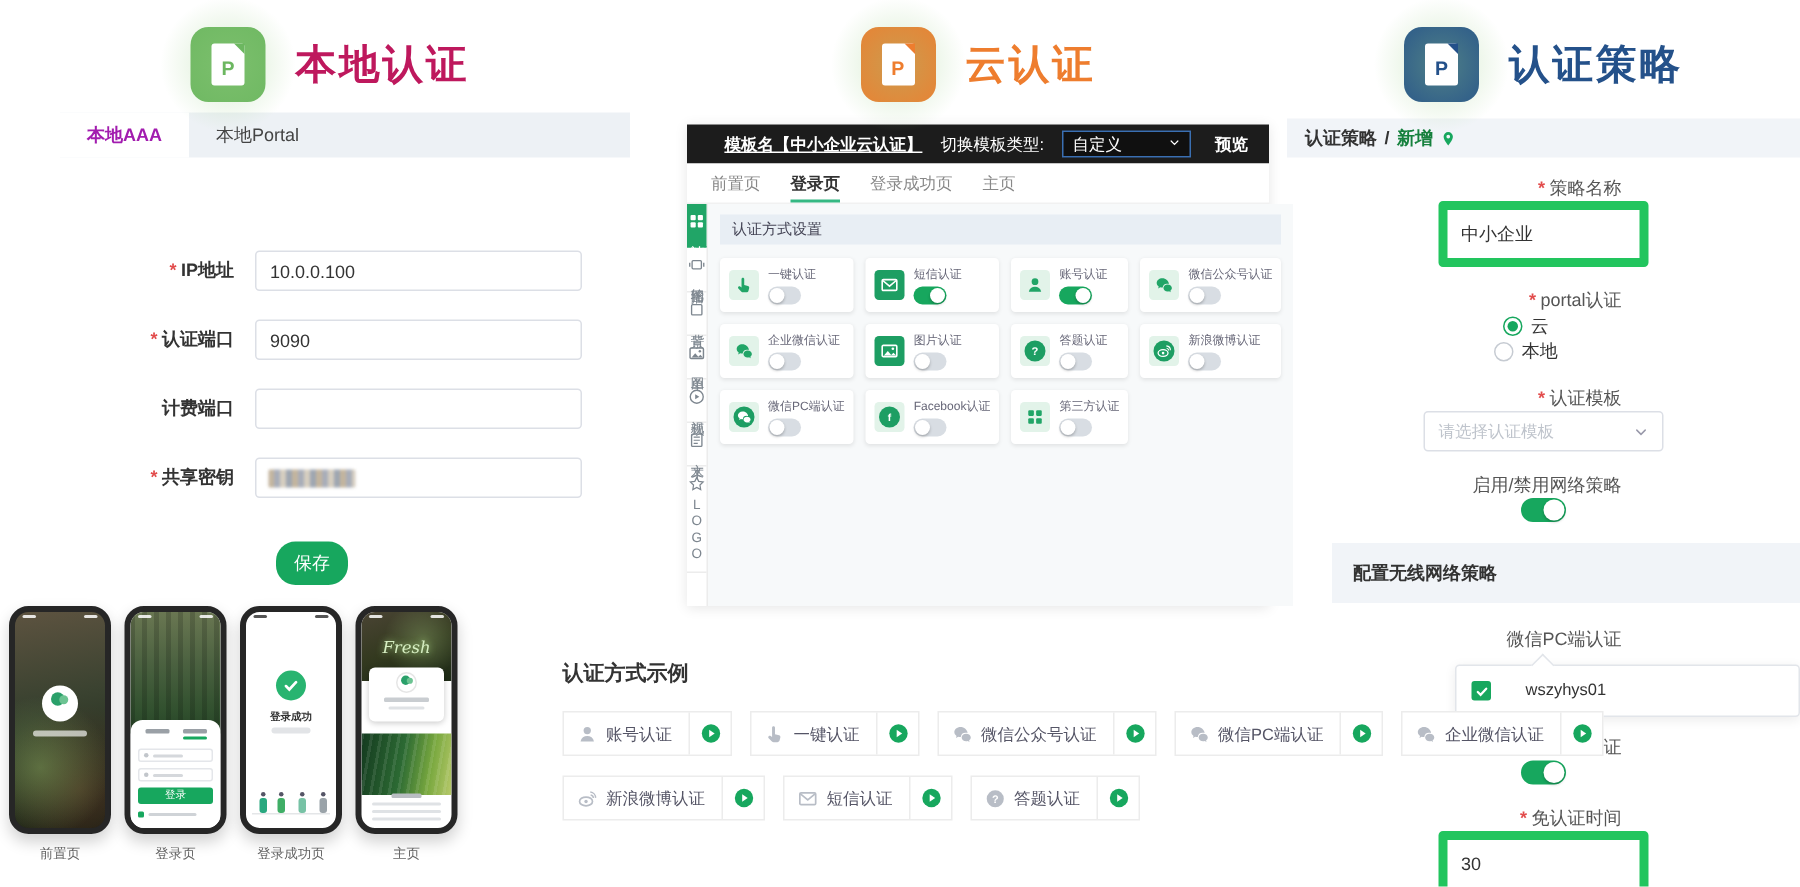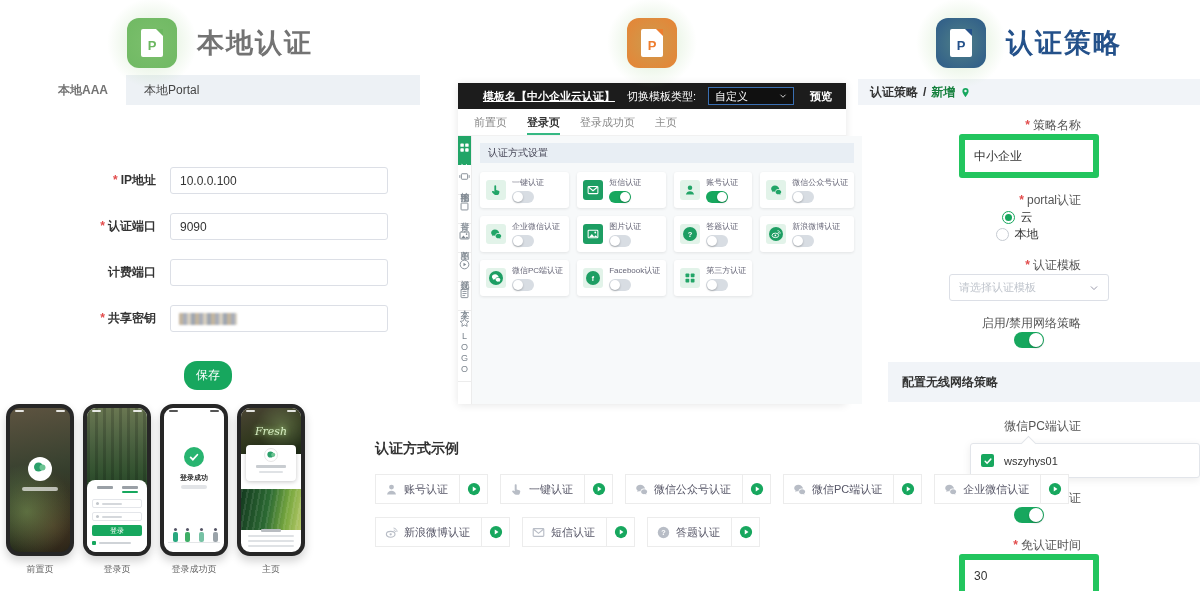--- a/index.html
+++ b/index.html
@@ -19,21 +19,21 @@
               display:flex; align-items:flex-end; justify-content:center; }
   .hero-doc::after { content:''; position:absolute; top:0; right:0;
               border-top:7px solid var(--bg); border-left:7px solid transparent; }
   .hero-doc .ltr { font-weight:bold; font-size:13px; color:var(--bg); line-height:1; margin-bottom:5px; }
   .hero-title { font-size:27px; font-weight:bold; letter-spacing:2px; }
 
   
   .col-local { position:absolute; left:0; top:0; width:440px; }
   .local-tabbar { margin:0 20px 0 40px; height:30px; background:#edf1f5; display:flex; align-items:stretch; }
   .ltab { padding:0 18px; display:flex; align-items:center; font-size:12px; color:#444; cursor:pointer; }
-  .ltab.active { background:#fff; font-weight:bold; color:#737373; }
+  .ltab.active { background:#fff; font-weight:bold; color:#a21caf; }
   .local-form { margin-top:62px; }
   .frow { display:flex; align-items:center; margin-bottom:19px; position:relative; }
   .flabel { width:170px; text-align:right; padding-right:14px; font-size:12px; font-weight:bold; color:#333; }
   .req { color:#e24c4c; margin-right:3px; font-weight:bold; }
   .tinput { width:218px; height:27px; border:1px solid #dcdfe6; border-radius:3px; font-size:12px;
             color:#333; padding:0 9px; outline:none; background:#fff;
             font-family:"Liberation Sans","DejaVu Sans",sans-serif; }
   .inwrap { position:relative; display:inline-block; }
   .mosaic { position:absolute; left:9px; top:8px; width:58px; height:12px; border-radius:1px; opacity:.85;
             filter:blur(1.2px);
@@ -107,21 +107,21 @@
                  background:#fff; box-shadow:0 1px 2px rgba(0,0,0,.25); }
   .btgl.on { background:#17a75e; }
   .btgl.on::after { left:auto; right:1px; }
   .psec { height:40px; background:#f1f4f8; display:flex; align-items:center; padding-left:14px;
           font-size:12px; font-weight:bold; color:#333; margin:4px 0 16px 30px; }
   .ssid-input { flex:1; }
   .ssid-drop { margin:-6px 0 12px 112px; width:230px; background:#fff; border:1px solid #e2e5ea;
                border-radius:3px; box-shadow:0 2px 8px rgba(0,0,0,.08); position:relative; padding:10px 10px; }
   .ssid-drop::before { content:''; position:absolute; top:-6px; left:52px; width:10px; height:10px;
                background:#fff; border-left:1px solid #e2e5ea; border-top:1px solid #e2e5ea; transform:rotate(45deg); }
-  .ssid-opt { display:flex; align-items:center; gap:10px; font-size:11px; color:#333; cursor:pointer; }
+  .ssid-opt { display:flex; gap:23px; font-size:11px; color:#333; cursor:pointer; }
   .cbx { width:13px; height:13px; border-radius:2px; background:#17a75e; color:#fff;
          display:flex; align-items:center; justify-content:center; }
   .unit-box { margin-left:8px; width:80px; height:27px; border:1px solid #dcdfe6; border-radius:3px;
               display:flex; align-items:center; padding-left:10px; font-size:12px; color:#555; background:#fff; }
 
   
   .phones { position:absolute; left:6px; top:404px; width:332px; display:flex; gap:9px; }
   .pwrap { display:flex; flex-direction:column; align-items:center; gap:7px; }
   .phone { width:68px; height:152px; border:4px solid #262626; border-radius:13px; background:#fff;
            position:relative; overflow:hidden; box-shadow:0 5px 10px rgba(0,0,0,.18); }
@@ -201,21 +201,21 @@
 </head>
 <body>
 
 <div class="col-local">
   <div class="hero">
     <div class="hero-icon" id="local-hero-icon" style="--bg: #6cb760;">
       <div class="hero-doc">
           <span class="ltr">P</span>
         </div>
     </div>
-    <div class="hero-title" id="local-hero-title" style="color: #737373;">本地认证</div>
+    <div class="hero-title" id="local-hero-title" style="color: #be185d;">本地认证</div>
   </div>
   <div class="local-tabbar" id="local-tabs">
       <div class="ltab active">本地AAA</div>
       <div class="ltab">本地Portal</div>
     </div>
   <div class="local-form" id="local-fields">
       <div class="frow">
         <span class="flabel"><span class="req">*</span><span>IP地址</span></span>
         <span class="inwrap"><input class="tinput" value="10.0.0.100" style=""></span>
       </div>
@@ -235,20 +235,21 @@
   <button class="save-btn">保存</button>
 </div>
 
 <div class="col-cloud">
   <div class="hero">
     <div class="hero-icon" id="cloud-hero-icon" style="--bg: #ee7d2e;">
       <div class="hero-doc">
           <span class="ltr">P</span>
         </div>
     </div>
+    <div class="hero-title" id="cloud-hero-title" style="color: rgb(238, 125, 46);">云认证</div>
   </div>
   <div class="editor">
     <div class="editor-topbar">
       <span class="tpl-name">模板名【中小企业云认证】</span>
       <span>切换模板类型:</span>
       <span class="type-select">
         <span>自定义</span>
         <span class="chev" id="type-chev"><svg viewBox="0 0 16 16" width="8" height="8" fill="currentColor" aria-hidden="true">
               <path d="M3.5 6l4.5 4.5L12.5 6" fill="none" stroke="currentColor" stroke-width="1.6" stroke-linecap="round"></path>
             </svg></span>

